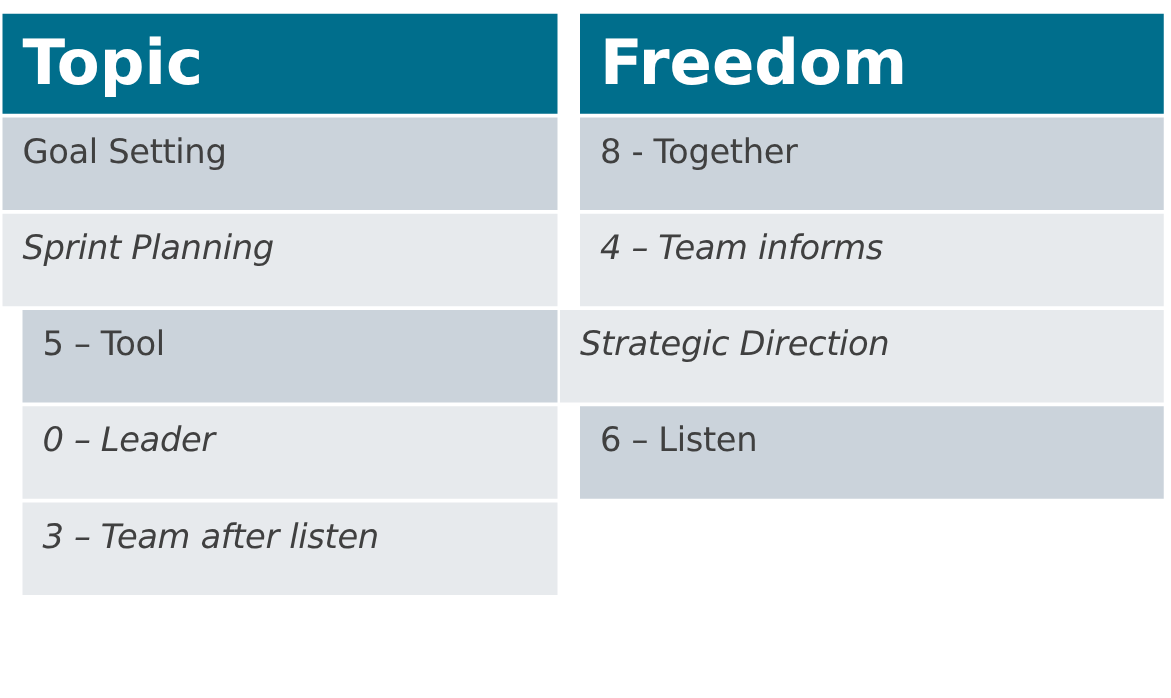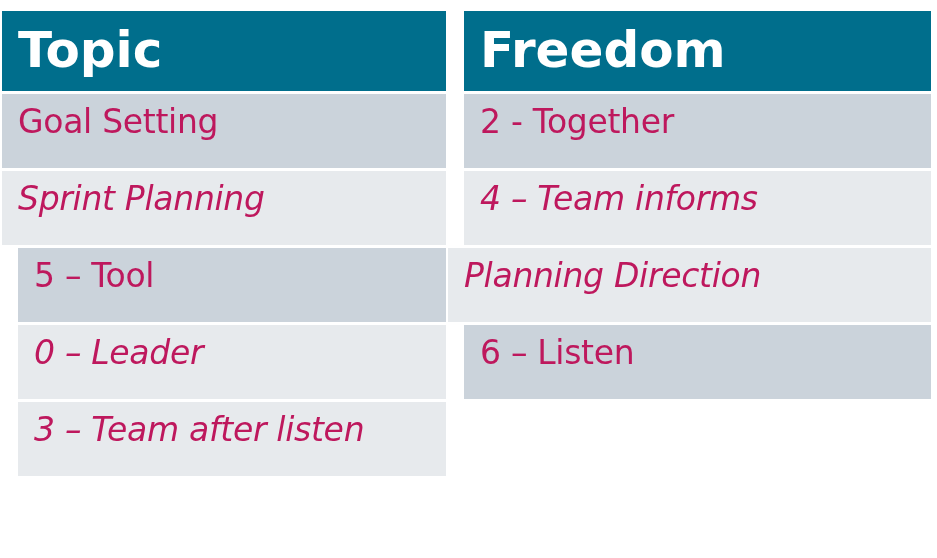--- a/index.html
+++ b/index.html
@@ -18,22 +18,22 @@
     width: 824px;
     display: grid;
     grid-template-columns: 444px 483px;
     column-gap: 2px;
     row-gap: 3px;
   }
   .cell {
     box-sizing: border-box;
     height: 74px;
     padding: 6px 4px 0 16px;
-    color: #be185d;
-    font-size: 33px;
+    color: #404040;
+    font-size: 27px;
     line-height: 44px;
     white-space: nowrap;
     overflow: hidden;
     letter-spacing: -0.3px;
   }
   .cell.col2 { padding-left: 16px; margin-left: 16px; }
   .head {
     height: 80px;
     background: #006e8c;
     color: #ffffff;
@@ -47,26 +47,26 @@
   .row-even { background: #e7eaed; font-style: italic; }
 </style>
 </head>
 <body>
 
 <div class="table">
   <div class="cell head">Topic</div>
   <div class="cell head col2">Freedom</div>
 
   <div class="cell row-odd">Goal Setting</div>
-  <div class="cell row-odd col2">2 - Together</div>
+  <div class="cell row-odd col2">8 - Together</div>
 
   <div class="cell row-even">Sprint Planning</div>
   <div class="cell row-even col2">4 – Team informs</div>
 
   <div class="cell row-odd col2">5 – Tool</div>
 
-  <div class="cell row-even">Planning Direction</div>
+  <div class="cell row-even">Strategic Direction</div>
   <div class="cell row-even col2">0 – Leader</div>
 
   <div class="cell row-odd col2">6 – Listen</div>
 
   <div class="cell row-even col2">3 – Team after listen</div>
 </div>
 
 </body></html>

